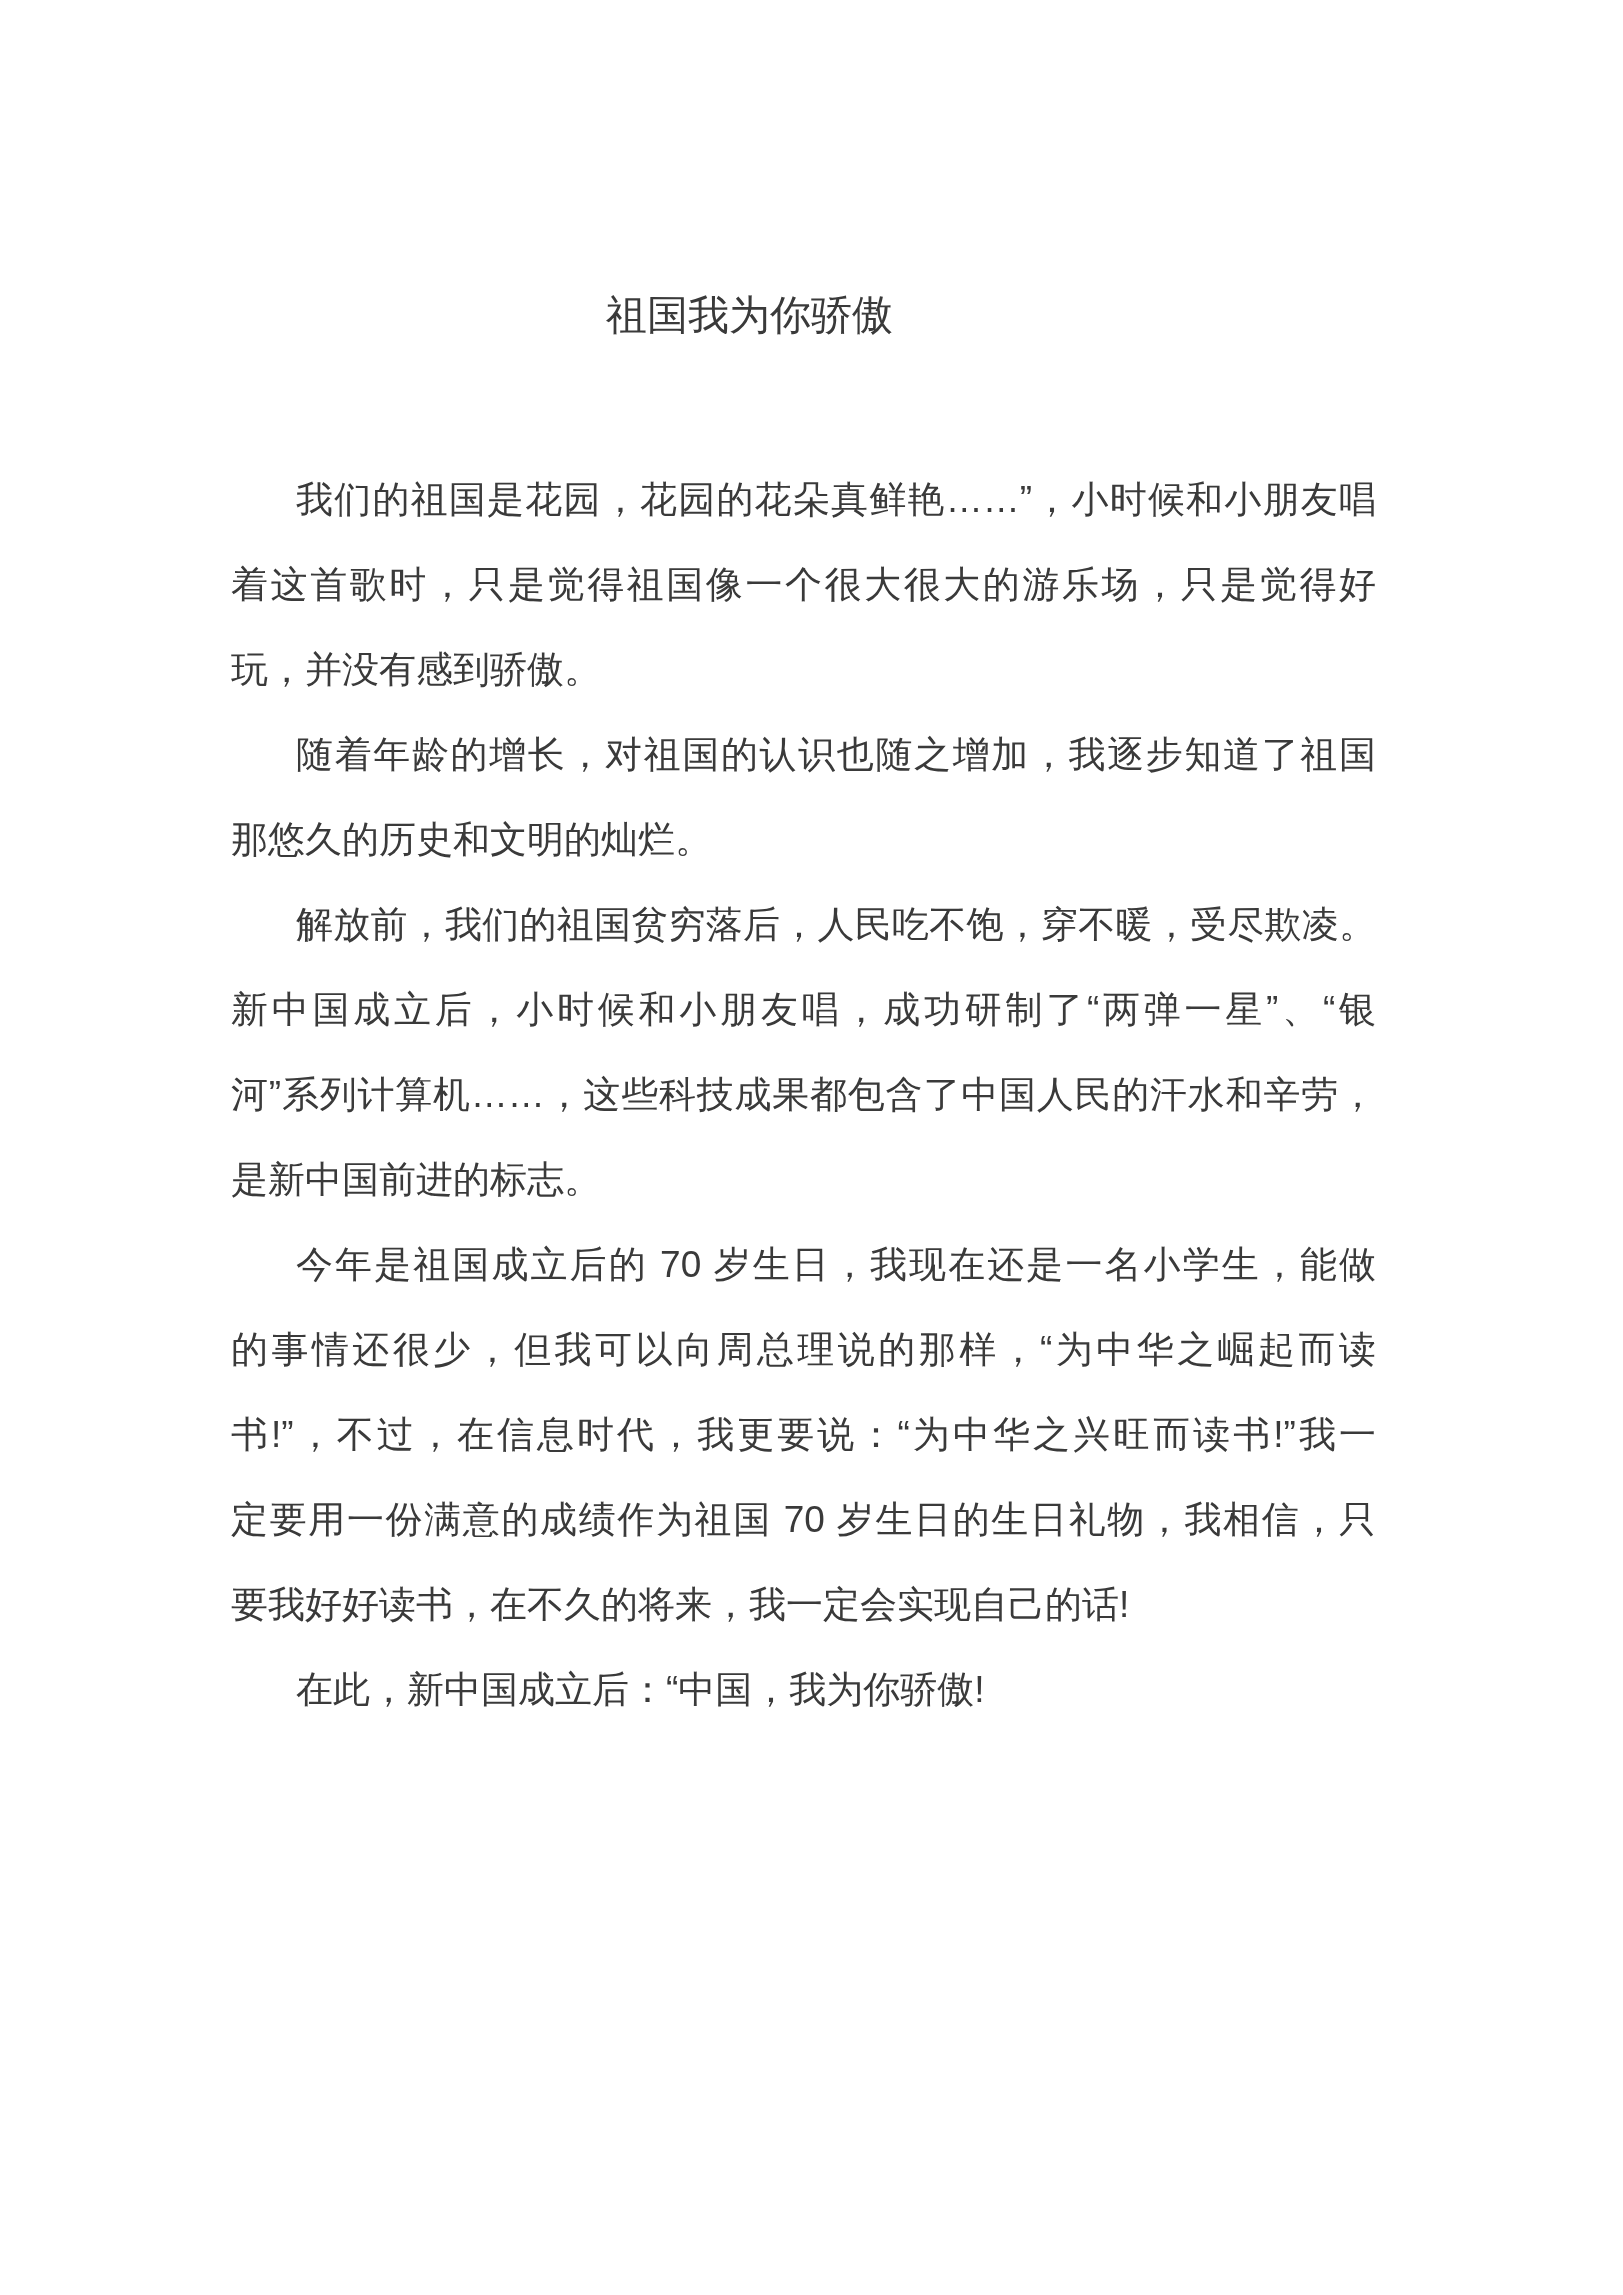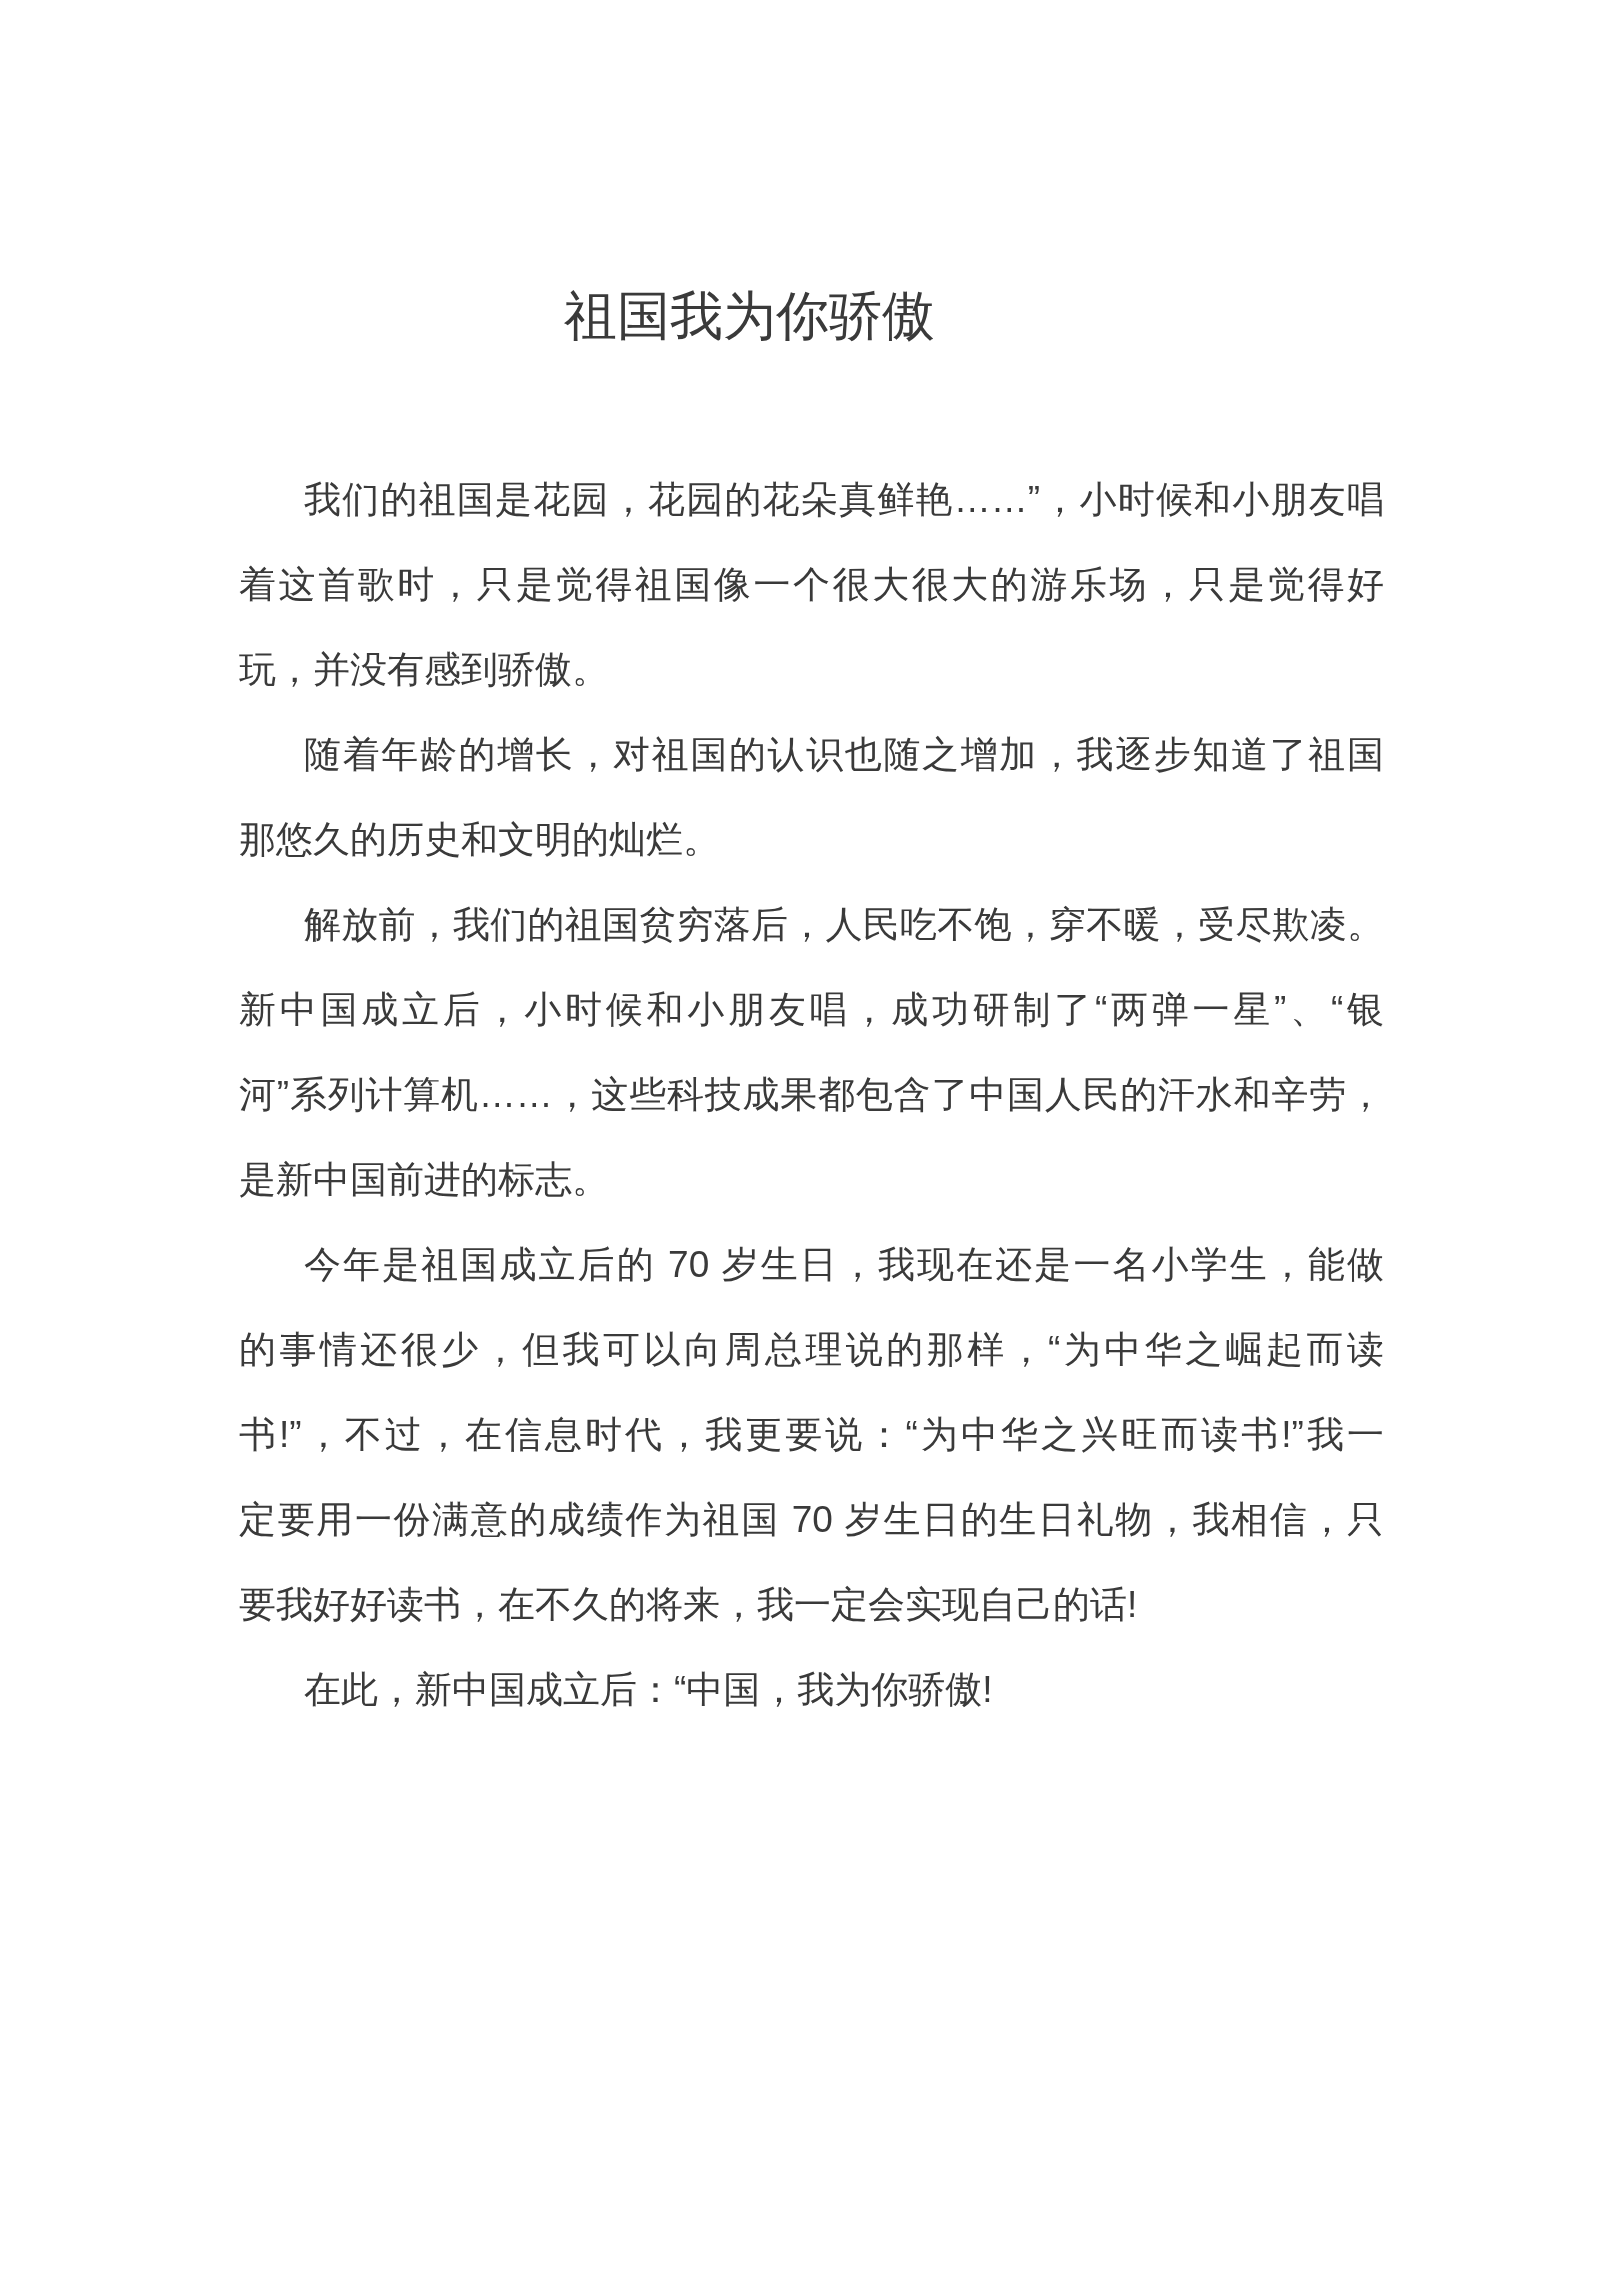--- a/index.html
+++ b/index.html
@@ -11,29 +11,29 @@
     font-family: "Liberation Sans", sans-serif;
     color: #3a3a3a;
     overflow: hidden;
   }
   .doc-title {
     position: absolute;
     top: 283px;
     left: 0;
     width: 1499px;
     text-align: center;
-    font-size: 53px;
+    font-size: 41px;
     line-height: 65px;
     font-weight: 400;
     white-space: nowrap;
   }
   .doc-body {
     position: absolute;
     top: 457px;
-    left: 239px;
+    left: 231px;
     width: 1145px;
     font-size: 37px;
   }
   .line {
     height: 85px;
     line-height: 85px;
     text-align: left;
   }
   .line.fill {
     text-align: justify;

